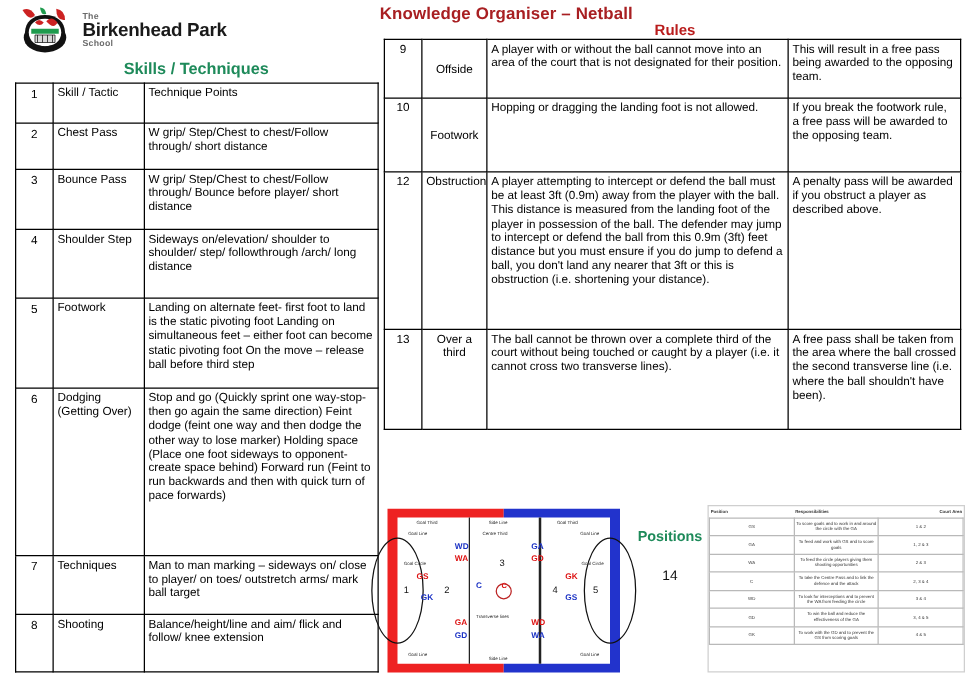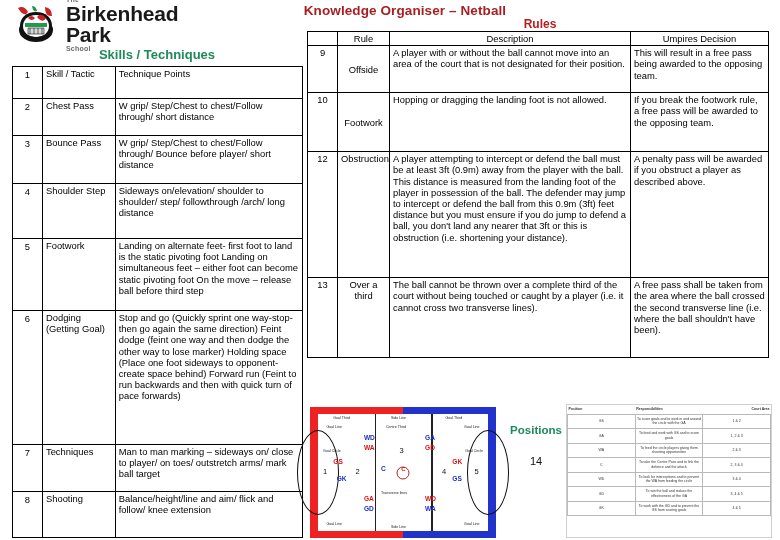--- a/index.html
+++ b/index.html
@@ -10,21 +10,21 @@
     font-family:"Liberation Sans", sans-serif;
     overflow:hidden;
     position:relative;
   }
 
   
   #logo-block { position:absolute; left:12px; top:3px; width:190px; height:42px; display:flex; align-items:center; gap:6px; }
   #crest { width:48px; height:40px; position:relative; flex:0 0 auto; }
   #school-name { line-height:1.0; }
   #school-the { font-size:7px; color:#6b6b6b; font-weight:600; letter-spacing:.2px; }
-  #school-main { font-size:21px; color:#1a1a1a; font-weight:bold; letter-spacing:-.2px; }
+  #school-main { font-size:15px; color:#1a1a1a; font-weight:bold; letter-spacing:-.2px; }
   #school-sub { font-size:7px; color:#6b6b6b; font-weight:600; letter-spacing:.2px; }
 
   #main-title {
     position:absolute; left:280px; top:3px; width:250px;
     text-align:center; font-size:13.5px; font-weight:bold;
     color:#a81f22; letter-spacing:.1px;
   }
 
   #skills-heading {
     position:absolute; left:12px; top:47px; width:290px;
@@ -167,44 +167,38 @@
       <td class="name">Shoulder Step</td>
       <td class="pts">Sideways on/elevation/ shoulder to shoulder/ step/ followthrough /arch/ long distance</td>
     </tr>
     <tr style="height:72px">
       <td class="num">5</td>
       <td class="name">Footwork</td>
       <td class="pts">Landing on alternate feet- first foot to land is the static pivoting foot Landing on simultaneous feet – either foot can become static pivoting foot On the move – release ball before third step</td>
     </tr>
     <tr style="height:134px">
       <td class="num">6</td>
-      <td class="name">Dodging (Getting Goal)</td>
+      <td class="name">Dodging (Getting Over)</td>
       <td class="pts">Stop and go (Quickly sprint one way-stop-then go again the same direction) Feint dodge (feint one way and then dodge the other way to lose marker) Holding space (Place one foot sideways to opponent- create space behind) Forward run (Feint to run backwards and then with quick turn of pace forwards)</td>
     </tr>
     <tr style="height:47px">
       <td class="num">7</td>
       <td class="name">Techniques</td>
       <td class="pts">Man to man marking – sideways on/ close to player/ on toes/ outstretch arms/ mark ball target</td>
     </tr>
     <tr style="height:46px">
       <td class="num">8</td>
       <td class="name">Shooting</td>
       <td class="pts">Balance/height/line and aim/ flick and follow/ knee extension</td>
     </tr>
   </tbody>
 </table>
 
 <table class="ko" id="rules-table">
   <tbody>
-    <tr class="hdr" style="height:13px">
-      <td class="r-num"></td>
-      <td class="r-rule">Rule</td>
-      <td class="r-desc">Description</td>
-      <td class="r-ump">Umpires Decision</td>
-    </tr>
     <tr style="height:47px">
       <td class="r-num">9</td>
       <td class="r-rule" style="vertical-align:middle">Offside</td>
       <td class="r-desc">A player with or without the ball cannot move into an area of the court that is not designated for their position.</td>
       <td class="r-ump">This will result in a free pass being awarded to the opposing team.</td>
     </tr>
     <tr style="height:59px">
       <td class="r-num">10</td>
       <td class="r-rule" style="vertical-align:middle">Footwork</td>
       <td class="r-desc">Hopping or dragging the landing foot is not allowed.</td>

